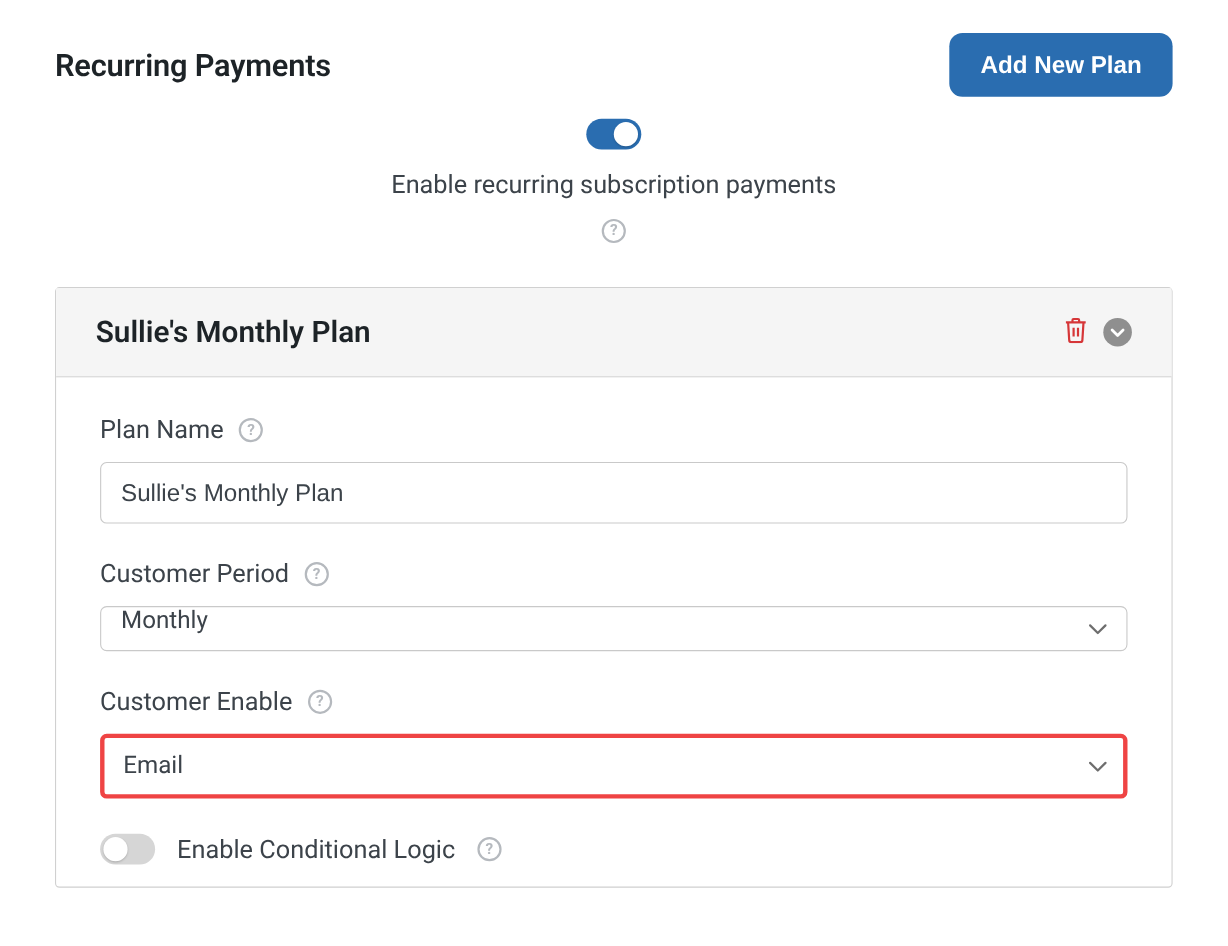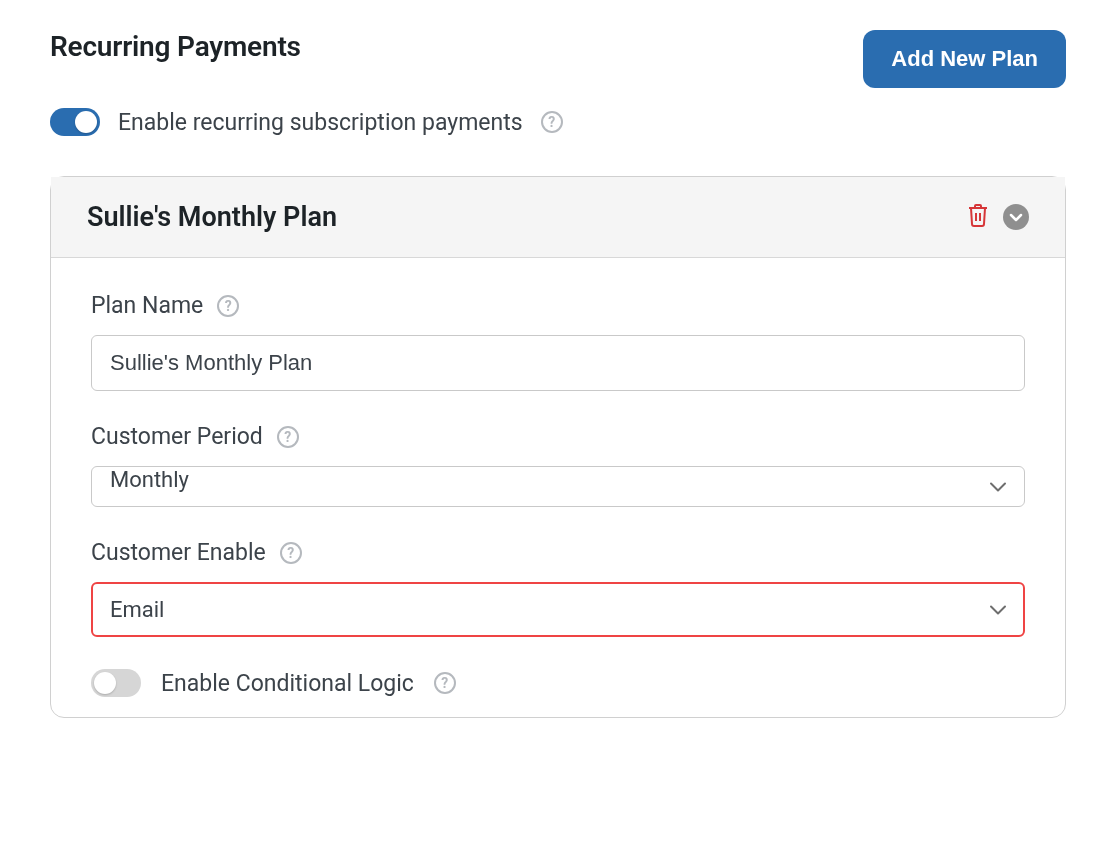--- a/index.html
+++ b/index.html
@@ -11,21 +11,21 @@
       font-family: -apple-system, BlinkMacSystemFont, "Segoe UI", Roboto, Helvetica, Arial, sans-serif;
       background: #ffffff;
       width: 1116px;
       height: 860px;
       padding: 30px 50px;
       color: #3c434a;
     }
     .header-row {
       display: flex;
       justify-content: space-between;
-      align-items: flex-start;
+      align-items: center;
       margin-bottom: 20px;
     }
     .section-title {
       font-size: 28px;
       font-weight: 600;
       color: #1d2327;
       letter-spacing: -0.2px;
     }
     .add-plan-btn {
       background: #2a6db0;
@@ -35,20 +35,21 @@
       font-size: 22px;
       font-weight: 600;
       padding: 16px 28px;
       cursor: pointer;
     }
     .toggle-row {
       display: flex;
       align-items: center;
       gap: 18px;
       margin-bottom: 40px;
+      flex-direction: column;
     }
     .toggle {
       position: relative;
       width: 50px;
       height: 28px;
       border-radius: 14px;
       cursor: pointer;
       flex-shrink: 0;
     }
     .toggle.on {
@@ -85,21 +86,21 @@
       border: 2px solid #b5b9be;
       border-radius: 50%;
       color: #b5b9be;
       font-size: 14px;
       font-weight: 700;
       cursor: help;
       flex-shrink: 0;
     }
     .plan-card {
       border: 1px solid #d0d0d0;
-      border-radius: 14px;
+      border-radius: 4px;
       background: #ffffff;
     }
     .plan-header {
       display: flex;
       justify-content: space-between;
       align-items: center;
       padding: 24px 36px;
       background: #f5f5f5;
       border-bottom: 1px solid #d8d8d8;
     }
@@ -164,21 +165,21 @@
       width: 100%;
       padding: 0 48px 14px 18px;
       font-size: 22px;
       color: #3c434a;
       border: 1px solid #c9c9c9;
       border-radius: 6px;
       background: #ffffff;
       cursor: pointer;
     }
     .select-input.focused {
-      border: 2px solid #ef4444;
+      border: 4px solid #ef4444;
       padding: 13px 47px 13px 17px;
     }
     .select-chevron {
       position: absolute;
       right: 18px;
       top: 50%;
       transform: translateY(-50%);
       pointer-events: none;
     }
     .inline-toggle-row {

